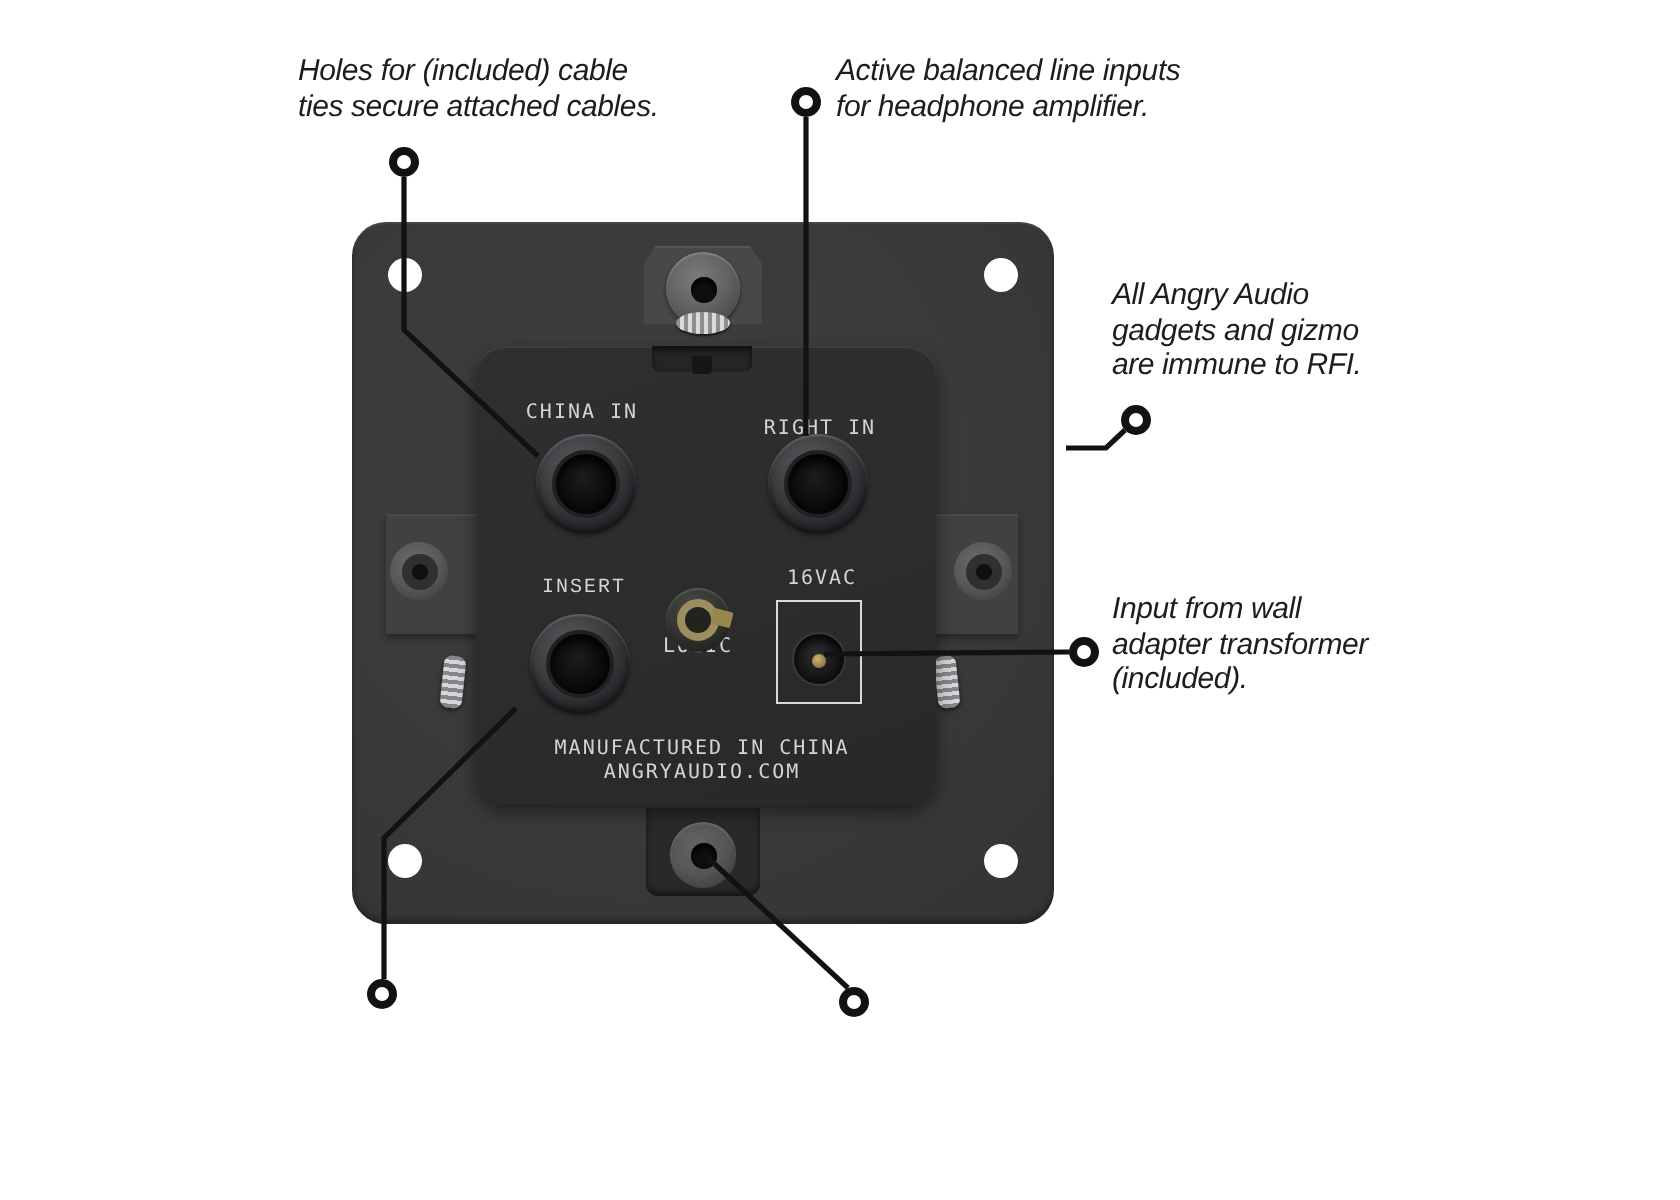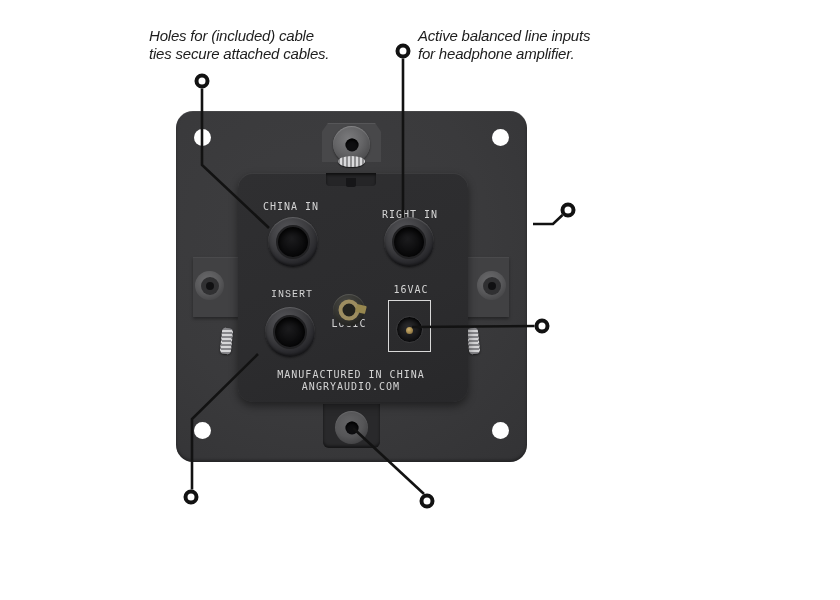--- a/index.html
+++ b/index.html
@@ -169,14 +169,20 @@
       <circle cx="542" cy="326" r="5.5"></circle>
       <circle cx="191" cy="497" r="5.5"></circle>
       <circle cx="427" cy="501" r="5.5"></circle>
     </g>
   </svg>
 
   <div class="note" style="left:418px;top:27px;">Active balanced line inputs
 for headphone amplifier.</div>
   <div class="note" style="left:149px;top:27px;">Holes for (included) cable
 ties secure attached cables.</div>
+  <div class="note" style="left:556px;top:139px;">All Angry Audio
+gadgets and gizmo
+are immune to RFI.</div>
+  <div class="note" style="left:556px;top:296px;">Input from wall
+adapter transformer
+(included).</div>
 
 </div>
 
 </body></html>

